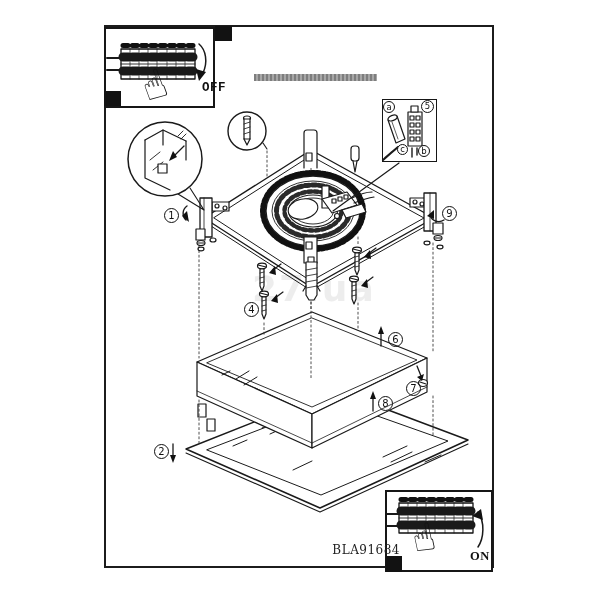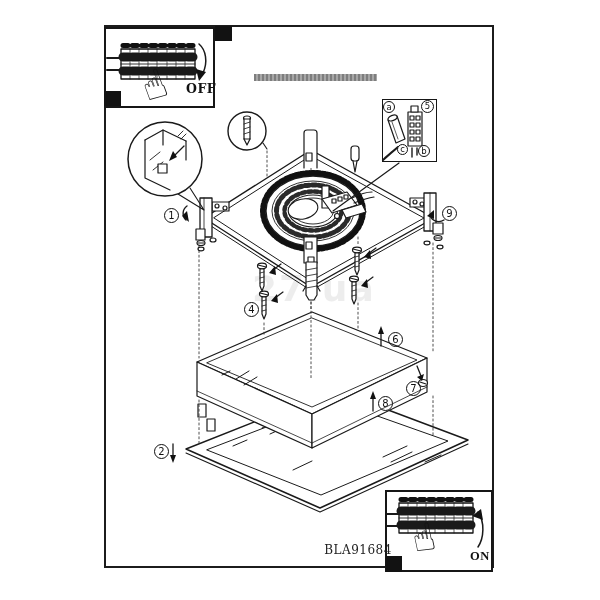--- a/index.html
+++ b/index.html
@@ -12,21 +12,21 @@
   .parts-inset{left:382px;top:99px;width:55px;height:63px;border-width:1.5px;}
   .on-inset{left:385px;top:490px;width:108px;height:82px;}
   .blacksq{position:absolute;background:#121212;}
   .graybar{position:absolute;left:254px;top:74px;width:123px;height:7px;
            background:repeating-linear-gradient(90deg,#7e7e7e 0 2px,#a7a7a7 2px 4px);}
   .callout{position:absolute;width:15px;height:15px;border:1.4px solid #111;border-radius:50%;
            font-size:10px;line-height:14px;text-align:center;box-sizing:border-box;background:transparent;}
   .callout-sm{position:absolute;width:12px;height:12px;border:1.2px solid #111;border-radius:50%;
            font-size:8.5px;line-height:10.5px;text-align:center;box-sizing:border-box;background:#fff;}
   .switch-label{position:absolute;font-family:"DejaVu Serif",serif;font-weight:600;font-size:12.5px;color:#111;letter-spacing:.5px;}
-  .part-number{position:absolute;left:316px;top:543px;width:84px;text-align:center;
+  .part-number{position:absolute;left:316px;top:543px;width:84px;text-align:right;
                font-family:"DejaVu Serif",serif;font-size:12px;color:#222;letter-spacing:.5px;}
   .watermark{position:absolute;left:252px;top:268px;font-size:36px;font-weight:bold;
              color:#888;opacity:.14;letter-spacing:2px;font-family:"DejaVu Sans",sans-serif;}
   .hand{position:absolute;font-size:40px;color:#111;font-family:"DejaVu Sans",sans-serif;}
   .hand-off{left:142px;top:62px;transform:rotate(-20deg);}
   .hand-on{left:412px;top:516px;font-size:38px;transform:rotate(-12deg);}
   svg{position:absolute;left:0;top:0;}
   svg *{vector-effect:non-scaling-stroke;}
 </style>
 </head>
@@ -290,21 +290,21 @@
     </g>
   </svg>
 
   <div class="blacksq" style="left:215px;top:26px;width:17px;height:15px;"></div>
   <div class="blacksq" style="left:104px;top:91px;width:17px;height:15px;"></div>
   <div class="blacksq" style="left:386px;top:556px;width:16px;height:16px;"></div>
 
   <span class="hand hand-off">☝</span>
   <span class="hand hand-on">☝</span>
 
-  <span class="switch-label" style="left:186px;top:81px;">OFF</span>
+  <span class="switch-label" style="left:202px;top:81px;font-family:Liberation Mono, monospace;">OFF</span>
   <span class="switch-label" style="left:470px;top:549px;font-family:Liberation Serif, serif;">ON</span>
 
   <span class="callout" style="left:164px;top:208px;">1</span>
   <span class="callout" style="left:154px;top:444px;">2</span>
   <span class="callout" style="left:244px;top:302px;">4</span>
   <span class="callout" style="left:388px;top:332px;">6</span>
   <span class="callout" style="left:406px;top:381px;">7</span>
   <span class="callout" style="left:378px;top:396px;">8</span>
   <span class="callout" style="left:442px;top:206px;">9</span>
 

